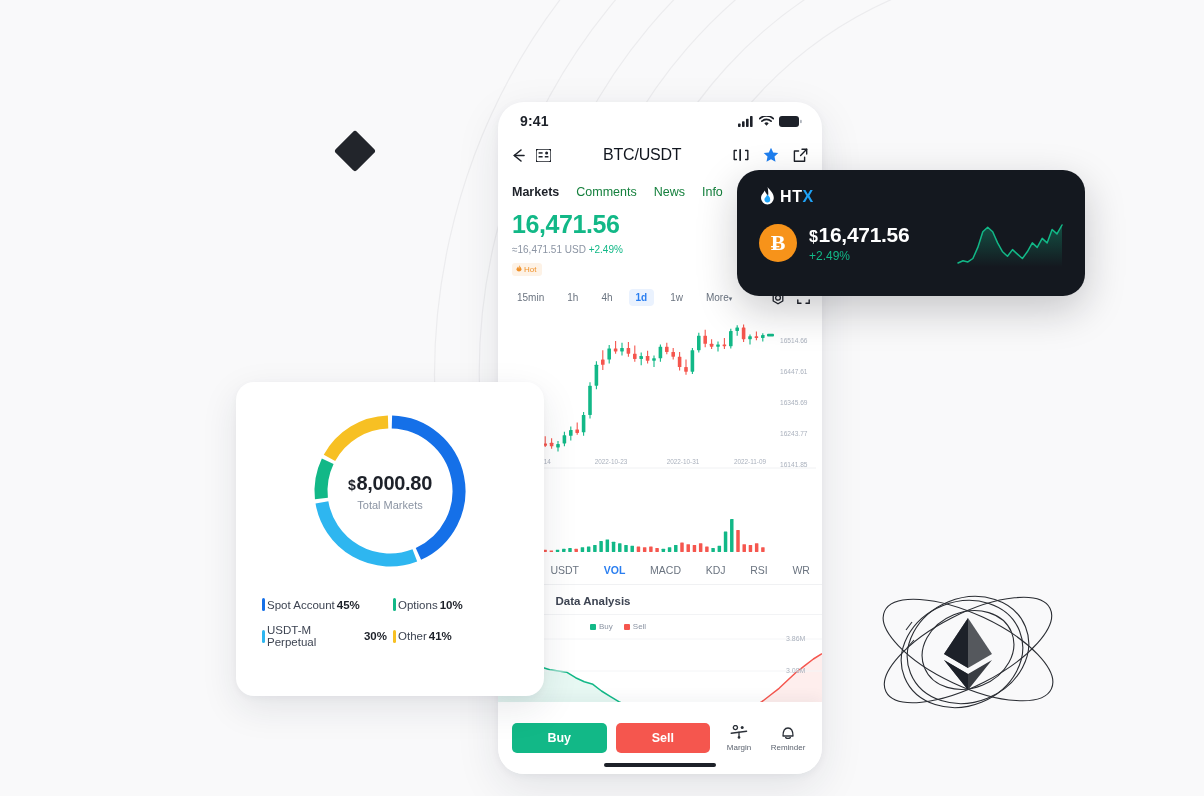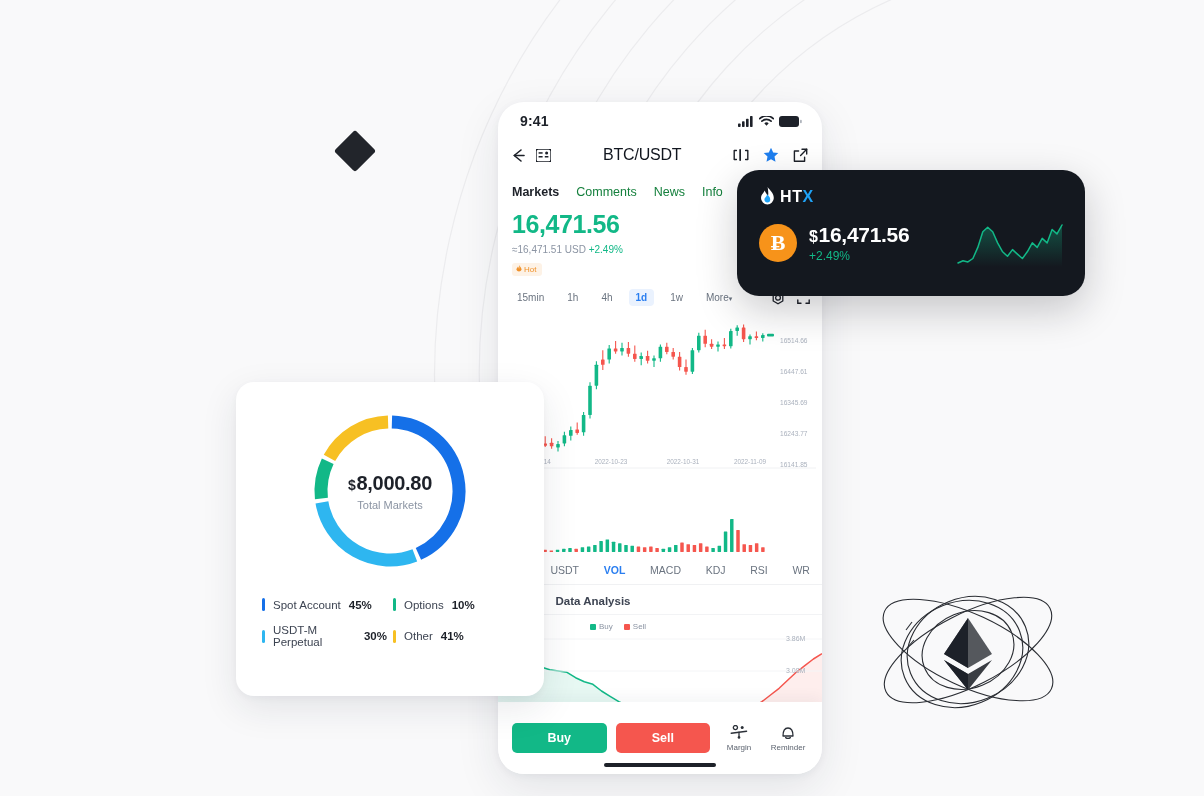--- a/index.html
+++ b/index.html
@@ -134,21 +134,21 @@
     position: absolute; inset: 0; display: flex;
     flex-direction: column; align-items: center; justify-content: center;
   }
   .donut-amount { font-size: 20px; font-weight: 700; color: #1d2129; letter-spacing: -.3px; }
   .donut-amount .cur { font-size: 14px; font-weight: 700; margin-right: 1px; }
   .donut-label { font-size: 11px; color: #8b94a3; margin-top: 4px; }
   .legend-grid {
     display: grid; grid-template-columns: 1fr 1fr;
     row-gap: 13px; column-gap: 6px; margin-top: 24px;
   }
-  .lrow { display: flex; align-items: center; gap: 8px; }
+  .lrow { display: flex; align-items: center; gap: 2px; }
   .lbar { width: 3px; height: 13px; border-radius: 2px; flex: 0 0 auto; }
   .lname { font-size: 11.5px; color: #3d4452; }
   .lpct { font-size: 11.5px; color: #1d2129; font-weight: 700; }
 
   
   #htx {
     position: absolute; left: 737px; top: 170px;
     width: 348px; height: 126px;
     background: #14181f; border-radius: 22px;
     box-shadow: 0 14px 40px rgba(16,20,28,.22);

